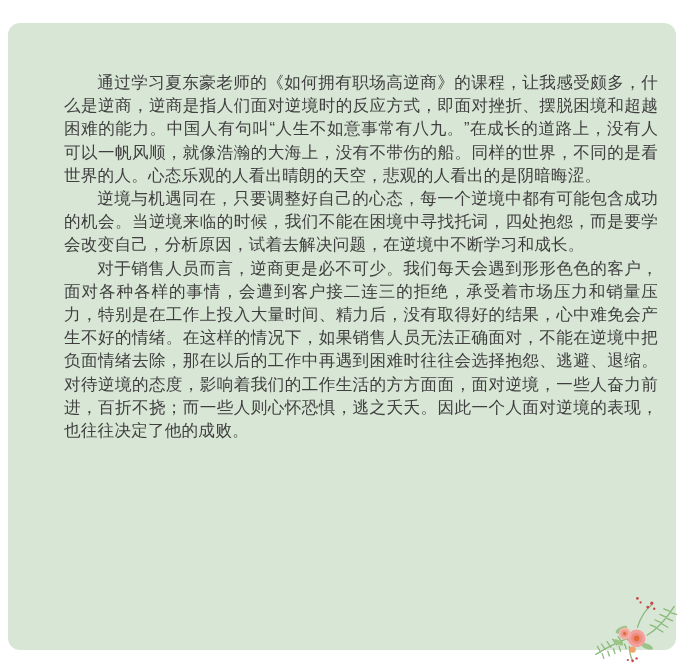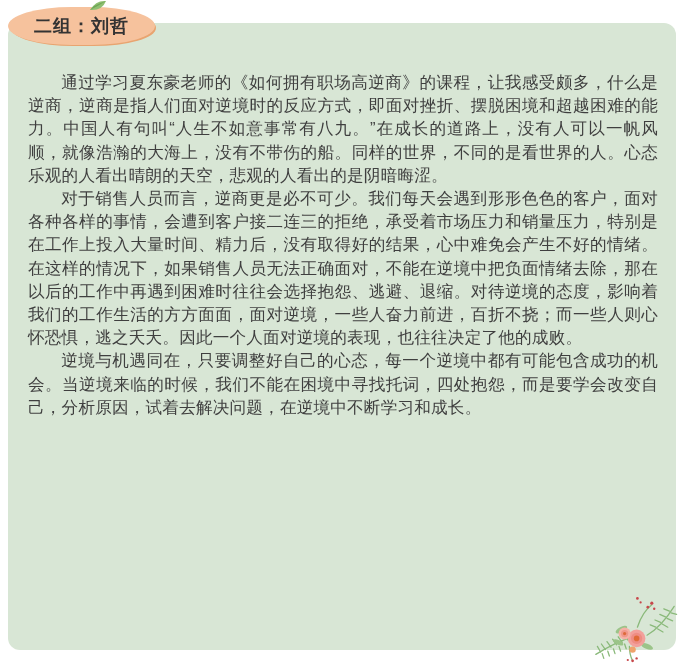--- a/index.html
+++ b/index.html
@@ -25,20 +25,21 @@
     border-radius: 12px;
     padding: 48px 18px 20px 20px;
   }
   .para {
     font-size: 16.6px;
     line-height: 23.2px;
     color: #3f3f3f;
     text-align: justify;
     text-indent: 2em;
     letter-spacing: 0.2px;
+    margin-left: 36px;
   }
   .badge {
     position: absolute;
     left: 8px;
     top: 7px;
     width: 147px;
     height: 38px;
     background: #f6c29d;
     border-radius: 50% / 58%;
     box-shadow: 2px 2px 0 -1px #e8a470;
@@ -70,34 +71,25 @@
     height: 80px;
     z-index: 4;
     pointer-events: none;
   }
 </style>
 </head>
 <body>
 
 <div class="page">
 
-  <div class="badge">
-    <span class="badge-leaf">
-      <svg width="26" height="14" viewBox="0 0 26 14">
-        <path d="M2 11 Q 8 1 18 2 Q 14 12 2 11 Z" fill="#8fbf72"></path>
-        <path d="M2 11 Q 10 7 18 2 Q 12 4 6 7 Z" fill="#6ea757"></path>
-      </svg>
-    </span>
-    <span class="badge-text">二组：刘哲</span>
-  </div>
 
   <div class="panel">
     <p class="para">通过学习夏东豪老师的《如何拥有职场高逆商》的课程，让我感受颇多，什么是逆商，逆商是指人们面对逆境时的反应方式，即面对挫折、摆脱困境和超越困难的能力。中国人有句叫“人生不如意事常有八九。”在成长的道路上，没有人可以一帆风顺，就像浩瀚的大海上，没有不带伤的船。同样的世界，不同的是看世界的人。心态乐观的人看出晴朗的天空，悲观的人看出的是阴暗晦涩。</p>
+    <p class="para">逆境与机遇同在，只要调整好自己的心态，每一个逆境中都有可能包含成功的机会。当逆境来临的时候，我们不能在困境中寻找托词，四处抱怨，而是要学会改变自己，分析原因，试着去解决问题，在逆境中不断学习和成长。</p>
     <p class="para">对于销售人员而言，逆商更是必不可少。我们每天会遇到形形色色的客户，面对各种各样的事情，会遭到客户接二连三的拒绝，承受着市场压力和销量压力，特别是在工作上投入大量时间、精力后，没有取得好的结果，心中难免会产生不好的情绪。在这样的情况下，如果销售人员无法正确面对，不能在逆境中把负面情绪去除，那在以后的工作中再遇到困难时往往会选择抱怨、逃避、退缩。对待逆境的态度，影响着我们的工作生活的方方面面，面对逆境，一些人奋力前进，百折不挠；而一些人则心怀恐惧，逃之夭夭。因此一个人面对逆境的表现，也往往决定了他的成败。</p>
-    <p class="para">逆境与机遇同在，只要调整好自己的心态，每一个逆境中都有可能包含成功的机会。当逆境来临的时候，我们不能在困境中寻找托词，四处抱怨，而是要学会改变自己，分析原因，试着去解决问题，在逆境中不断学习和成长。</p>
   </div>
 
   <div class="floral">
     <svg width="88" height="80" viewBox="0 0 110 100">
       <g stroke="#8ab97a" stroke-width="1.6" fill="none" stroke-linecap="round">
         <path d="M6 88 C 22 78, 38 70, 52 66"></path>
         <path d="M12 85 l-4 -7 M18 82 l-5 -7 M25 79 l-5 -7 M32 76 l-5 -7 M39 73 l-5 -7 M46 70 l-5 -7"></path>
         <path d="M14 87 l2 6 M21 84 l2 6 M28 81 l2 6 M35 78 l2 6 M42 75 l2 6"></path>
         <path d="M104 28 C 94 44, 84 56, 70 64"></path>
         <path d="M100 36 l7 2 M95 43 l7 3 M89 50 l7 4 M83 56 l7 4"></path>

